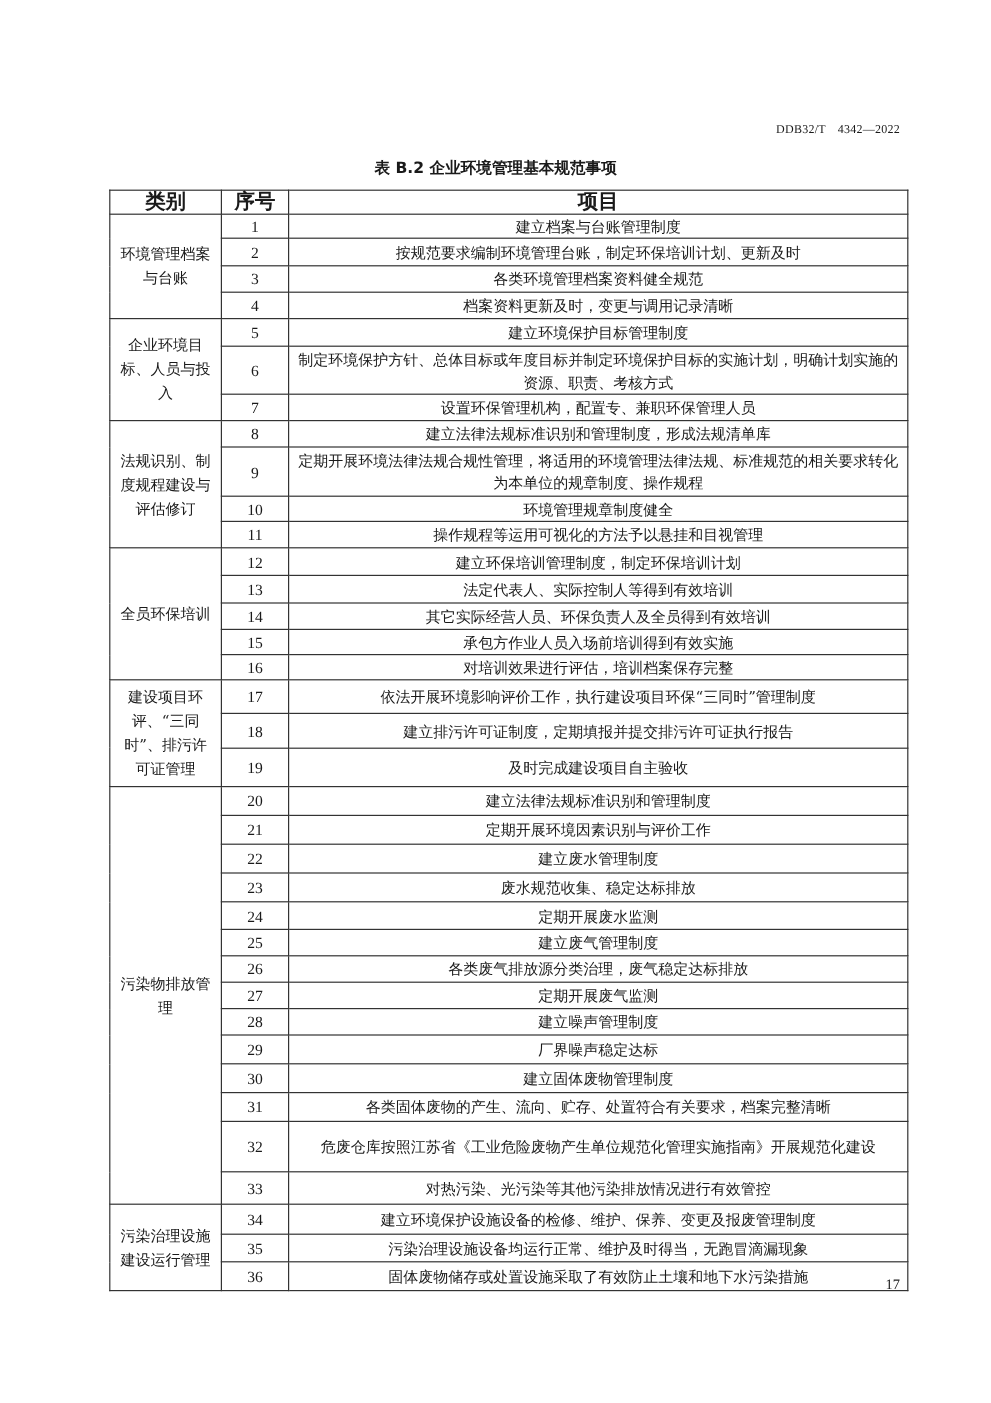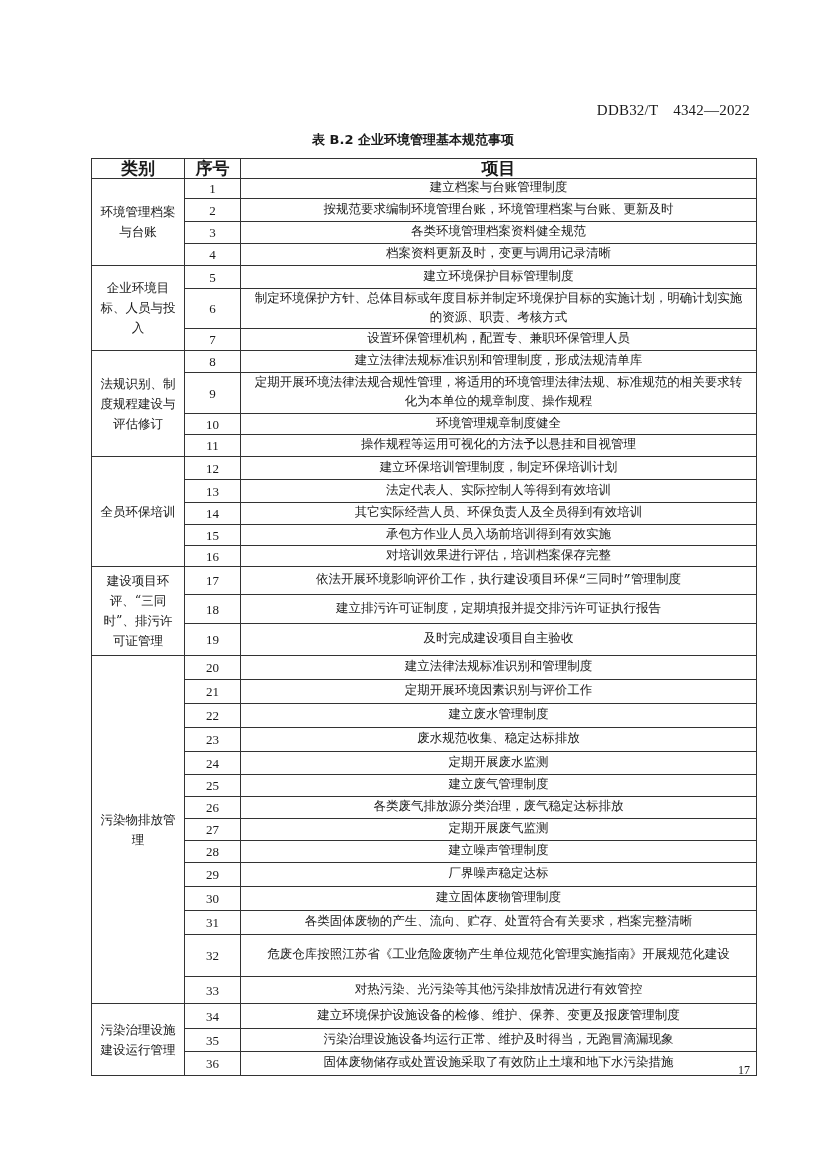--- a/index.html
+++ b/index.html
@@ -1,25 +1,25 @@
 <!DOCTYPE html>
 <html><head>
 <meta charset="utf-8">
 <style>
   html, body { margin:0; padding:0; background:#fff; }
   body { width:826px; height:1169px; position:relative; font-family:"DejaVu Serif","Liberation Serif",serif; color:#1a1a1a; overflow:hidden; }
-  .doc-code { position:absolute; top:101px; right:76px; font-size:15px; font-family:"Liberation Serif","DejaVu Serif",serif; letter-spacing:0.2px; }
+  .doc-code { position:absolute; top:101px; right:76px; font-size:10px; font-family:"Liberation Serif","DejaVu Serif",serif; letter-spacing:0.2px; }
   .caption { position:absolute; top:131px; left:0; width:826px; text-align:center; font-size:13px; font-weight:bold; font-family:"DejaVu Sans","Liberation Sans",sans-serif; }
   table { position:absolute; left:91px; top:158px; width:665px; border-collapse:collapse; table-layout:fixed; font-size:12.5px; }
   td, th { border:1px solid #333; text-align:center; vertical-align:middle; padding:0 4px; line-height:19px; }
   th { font-weight:bold; font-family:"DejaVu Sans","Liberation Sans",sans-serif; font-size:17px; height:19px; }
   table { border:1.4px solid #222; }
   td.cat { padding:4px 6px; line-height:20px; }
   td.num { font-family:"Liberation Serif","DejaVu Serif",serif; font-size:13px; }
-  td.item { padding:0 8px;font-family:Liberation Mono, monospace; }
+  td.item { padding:0 2px; }
   .page-num { position:absolute; top:1063px; right:76px; font-size:12px; font-family:"Liberation Serif","DejaVu Serif",serif; }
 </style>
 </head>
 <body>
 
 <div class="doc-code">DDB32/T　4342—2022</div>
 <div class="caption">表 B.2  企业环境管理基本规范事项</div>
 
 <table>
   <colgroup>
@@ -35,21 +35,21 @@
     </tr>
   </thead>
   <tbody id="tbody">
       <tr style="height: 20px;">
         <td class="cat" rowspan="4">环境管理档案与台账</td>
         <td class="num">1</td>
         <td class="item">建立档案与台账管理制度</td>
       </tr>
       <tr style="height: 23px;">
         <td class="num">2</td>
-        <td class="item">按规范要求编制环境管理台账，环境管理档案与台账、更新及时</td>
+        <td class="item">按规范要求编制环境管理台账，制定环保培训计划、更新及时</td>
       </tr>
       <tr style="height: 22px;">
         <td class="num">3</td>
         <td class="item">各类环境管理档案资料健全规范</td>
       </tr>
       <tr style="height: 22px;">
         <td class="num">4</td>
         <td class="item">档案资料更新及时，变更与调用记录清晰</td>
       </tr>
       <tr style="height: 23px;">

